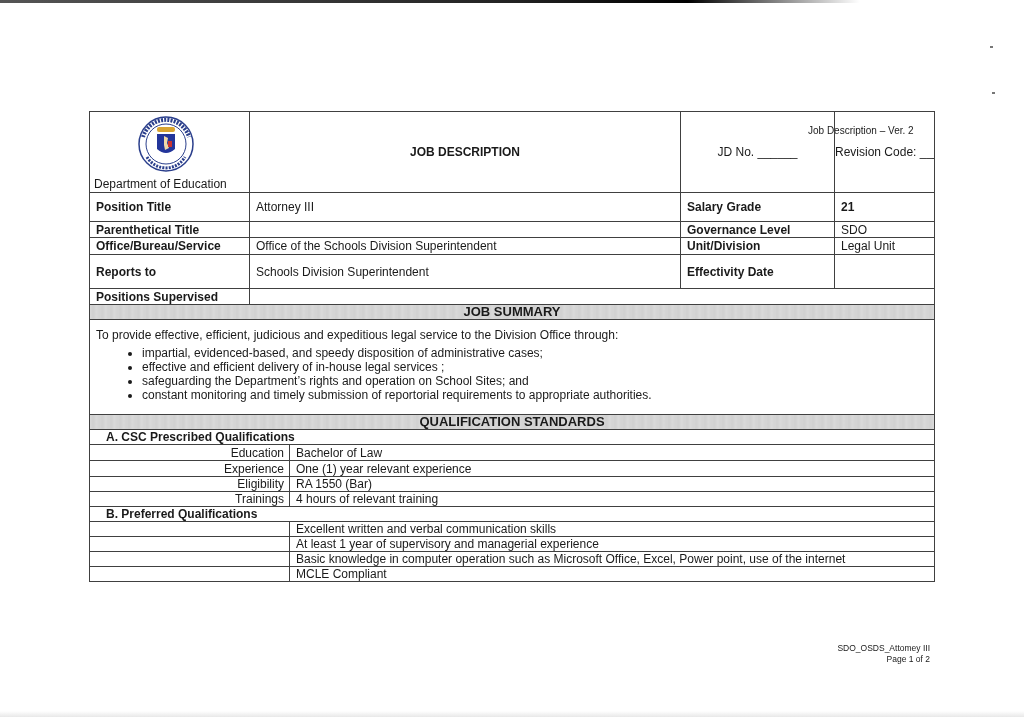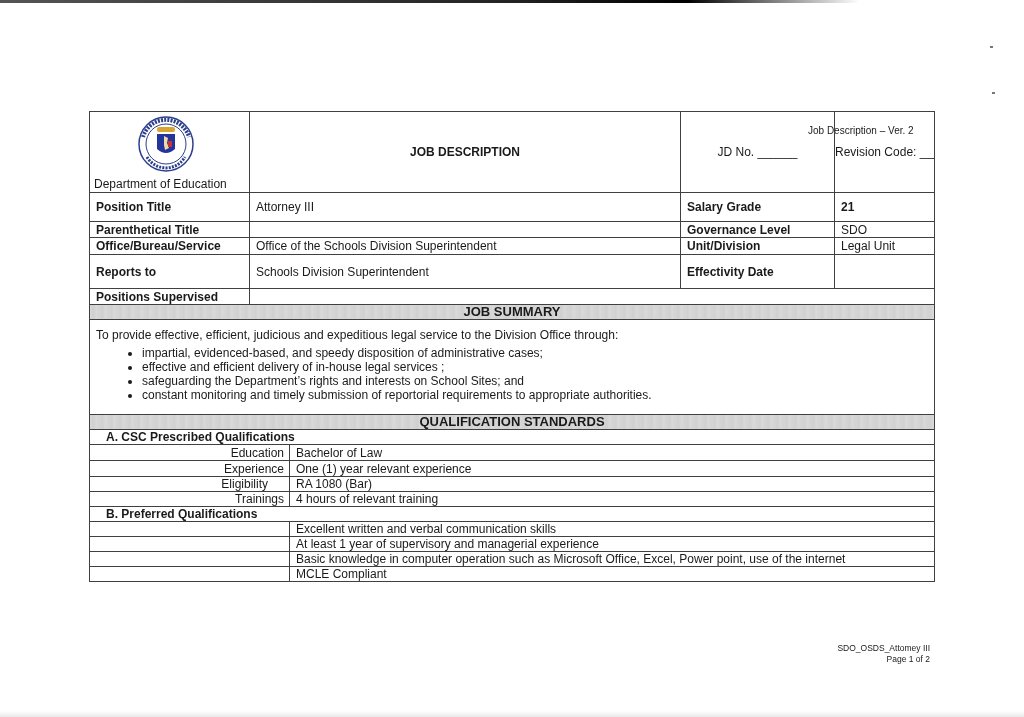--- a/index.html
+++ b/index.html
@@ -123,43 +123,43 @@
 
   <tr>
     <td colspan="6" class="band">JOB SUMMARY</td>
   </tr>
   <tr style="height:95px">
     <td colspan="6" class="summary-cell">
       <div>To provide effective, efficient, judicious and expeditious legal service to the Division Office through:</div>
       <ul>
         <li>impartial, evidenced-based, and speedy disposition of administrative cases;</li>
         <li>effective and efficient delivery of in-house legal services ;</li>
-        <li>safeguarding the Department’s rights and interests on School Sites; and</li>
+        <li>safeguarding the Department’s rights and operation on School Sites; and</li>
         <li>constant monitoring and timely submission of reportorial requirements to appropriate authorities.</li>
       </ul>
     </td>
   </tr>
 
   <tr>
     <td colspan="6" class="band">QUALIFICATION STANDARDS</td>
   </tr>
   <tr style="height:14px">
     <td colspan="6" class="b" style="padding-left:16px">A.  CSC Prescribed Qualifications</td>
   </tr>
   <tr style="height:16px">
     <td colspan="2" class="right" style="padding-right:5px">Education</td>
     <td colspan="4">Bachelor of Law</td>
   </tr>
   <tr style="height:16px">
     <td colspan="2" class="right" style="padding-right:5px">Experience</td>
     <td colspan="4">One (1) year relevant experience</td>
   </tr>
   <tr style="height:15px">
-    <td colspan="2" class="right" style="padding-right:21px">Eligibility</td>
-    <td colspan="4">RA 1080 (Bar)</td>
+    <td colspan="2" class="right" style="padding-right:5px">Eligibility</td>
+    <td colspan="4">RA 1550 (Bar)</td>
   </tr>
   <tr style="height:15px">
     <td colspan="2" class="right" style="padding-right:5px">Trainings</td>
     <td colspan="4">4 hours of relevant training</td>
   </tr>
   <tr style="height:15px">
     <td colspan="6" class="b" style="padding-left:16px">B.  Preferred Qualifications</td>
   </tr>
   <tr style="height:15px">
     <td colspan="2"></td>

